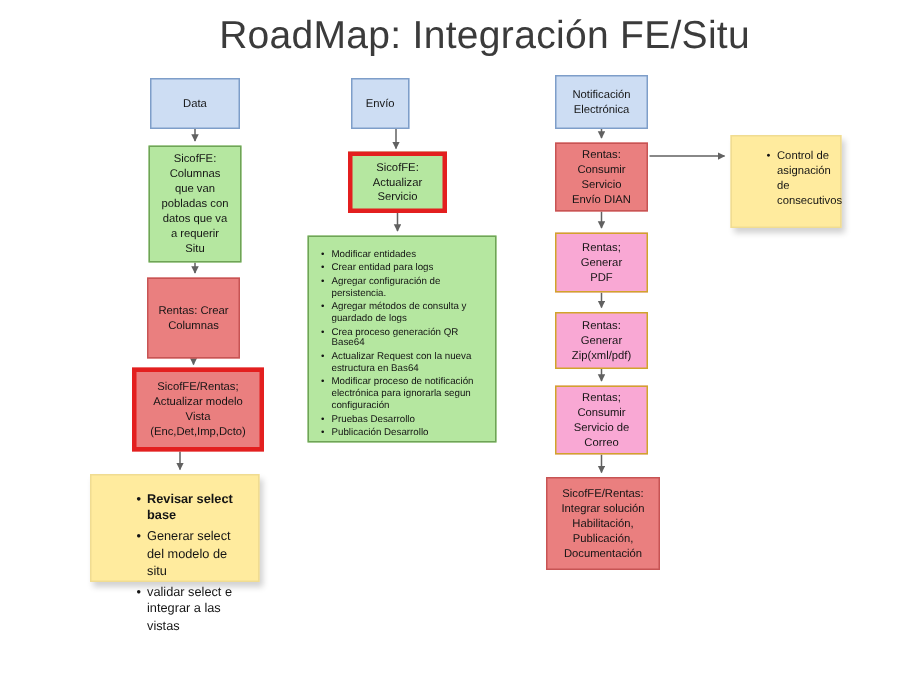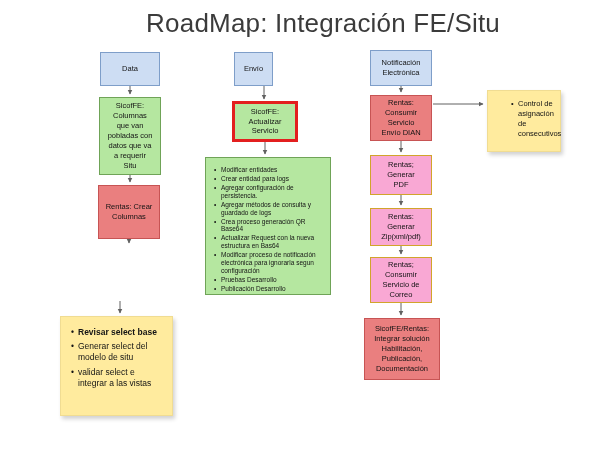--- a/index.html
+++ b/index.html
@@ -107,33 +107,39 @@
         <li>Pruebas Desarrollo</li>
         <li>Publicación Desarrollo</li>
       </ul>
   </div>
   <div class="box yellow" style="left:370px;top:155px;width:62px;height:40px;">
     <span class="txt">Rentas;
 Generar
 PDF</span>
   </div>
 
+  <div class="box red emphasis" style="left:88px;top:245px;width:88px;height:56px;">
+    <span class="txt">SicofFE/Rentas;
+Actualizar modelo
+Vista
+(Enc,Det,Imp,Dcto)</span>
+  </div>
   <div class="box yellow" style="left:370px;top:208px;width:62px;height:38px;">
     <span class="txt">Rentas:
 Generar
 Zip(xml/pdf)</span>
   </div>
   <div class="box yellow" style="left:370px;top:257px;width:62px;height:46px;">
     <span class="txt">Rentas;
 Consumir
 Servicio de
 Correo</span>
   </div>
 
-  <div class="sticky note-big" style="left:60px;top:316px;width:113px;height:100px;">
+  <div class="sticky note-big" style="left:60px;top:316px;width:113px;height:72px;padding-left:20px;">
     <ul class="blist">
         <li>Revisar select base</li>
         <li>Generar select del modelo de situ</li>
         <li>validar select e integrar a las vistas</li>
       </ul>
   </div>
   <div class="box red" style="left:364px;top:318px;width:76px;height:62px;">
     <span class="txt">SicofFE/Rentas:
 Integrar solución
 Habilitación,

